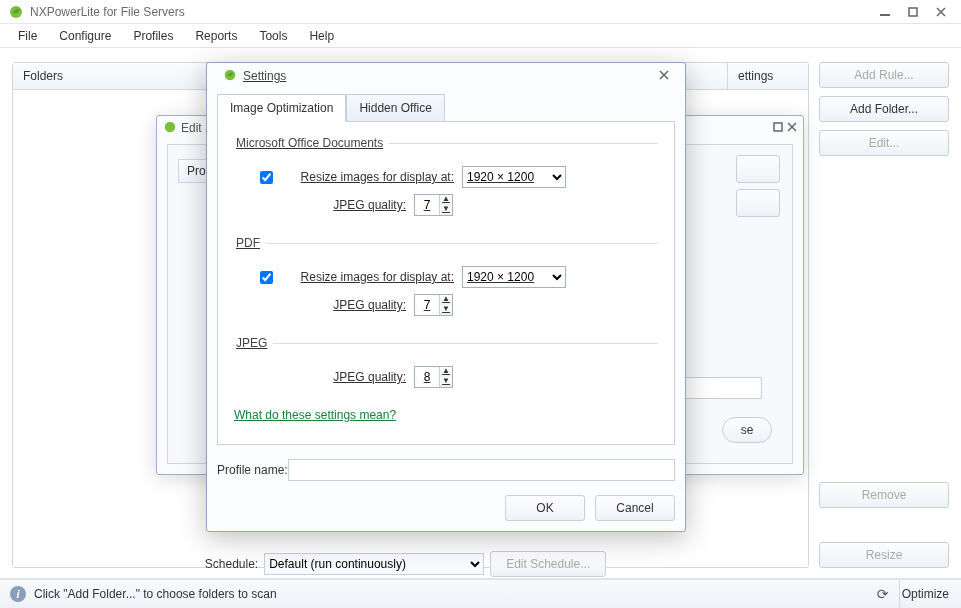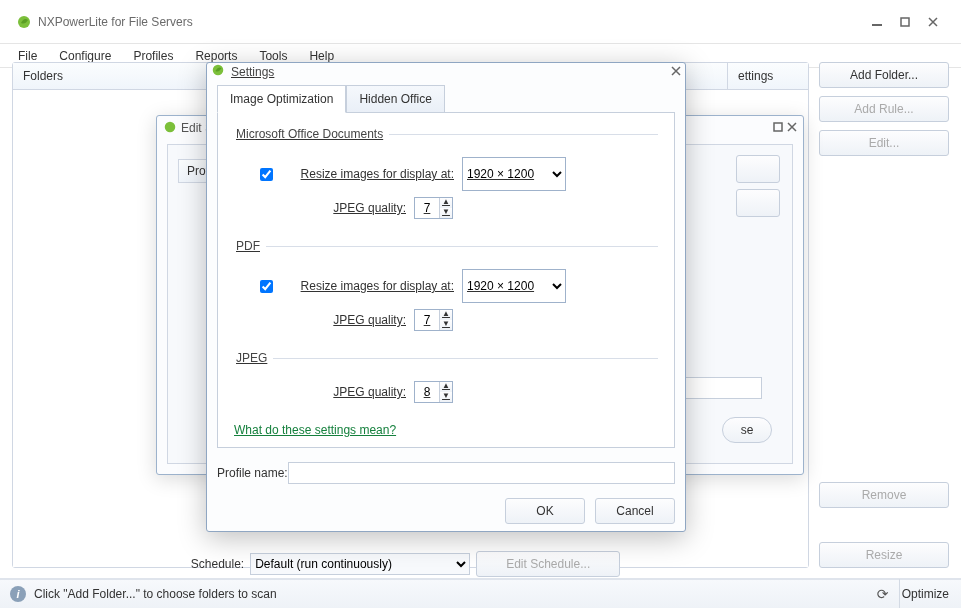--- a/index.html
+++ b/index.html
@@ -1,17 +1,17 @@
 <!DOCTYPE html>
 <html><head>
 <meta charset="utf-8">
 <style>
   * { box-sizing: border-box; font-family: "Segoe UI", Tahoma, sans-serif; font-size: 12px; }
   body { margin: 0; background: #fff; width: 961px; height: 608px; position: relative; overflow: hidden; color: #333; }
-  .titlebar { height: 44px; display: flex; align-items: center; padding: 0 16px; border-bottom: 1px solid #e5e5e5; }
+  .titlebar { height: 24px; display: flex; align-items: center; padding: 0 8px; border-bottom: 1px solid #e5e5e5; }
   .titlebar .icon { width: 16px; height: 16px; margin-right: 6px; }
   .titlebar .title { flex: 1; color: #6a6a6a; }
   .titlebar .wbtn { width: 24px; height: 16px; display: flex; align-items: center; justify-content: center; color: #666; margin-left: 4px; cursor: pointer; }
   .menubar { height: 24px; display: flex; align-items: center; padding: 0 8px; gap: 2px; border-bottom: 1px solid #e5e5e5; }
   .menubar .mitem { padding: 2px 10px; cursor: pointer; }
   .workspace { position: absolute; top: 52px; left: 0; right: 0; bottom: 30px; padding: 10px 12px; }
   .panel-row { display: flex; gap: 10px; height: 100%; }
   .panel-left { flex: 1; border: 1px solid #d0d7e3; border-radius: 3px; display: flex; flex-direction: column; position: relative; }
   .panel-left .hdr { display: flex; border-bottom: 1px solid #d0d7e3; }
   .panel-left .hdr .col { padding: 6px 10px; background: linear-gradient(#fbfdfe,#f0f5fb); }
@@ -33,32 +33,32 @@
   .edit-window .ebody { position: absolute; top: 28px; left: 10px; right: 10px; bottom: 10px; border: 1px solid #d0d7e3; background: #f7f9fc; }
   .edit-window .ebody .pcol { position: absolute; left: 10px; top: 14px; bottom: 10px; width: 60px; }
   .edit-window .ebody .pcol .phdr { background: linear-gradient(#fbfdfe,#f0f5fb); border: 1px solid #d0d7e3; padding: 4px 8px; }
   .edit-window .rightslot { position: absolute; right: 12px; top: 10px; display:flex; flex-direction:column; gap:6px; }
   .edit-window .slotbtn { width:44px; height:28px; border:1px solid #c6cfdc; background:linear-gradient(#fdfdfe,#eef2f7); border-radius:3px; }
   .edit-window .profinp { position:absolute; right:30px; bottom:64px; width:280px; height:22px; border:1px solid #c6cfdc; background:#fff; }
   .edit-window .sebt { position:absolute; right:20px; bottom:20px; width:50px; height:26px; border:1px solid #c6cfdc; background:linear-gradient(#fdfdfe,#eef2f7); border-radius:13px; display:flex;align-items:center;justify-content:center;}
 
   
   .settings { position: absolute; left: 206px; top: 62px; width: 480px; height: 470px; border: 1px solid #8fa6c2; background: #fcfdfe; box-shadow: 0 6px 28px rgba(0,0,0,0.25); border-radius: 3px; display: flex; flex-direction: column; }
-  .settings .stb { height: 26px; display: flex; align-items: center; padding: 0 4px; text-decoration: underline; }
+  .settings .stb { height: 26px; display: flex; align-items: center; padding: 0 16px; text-decoration: underline; }
   .settings .stb .title { flex: 1; color: #444; margin-left: 6px; }
   .settings .tabs { display: flex; margin: 4px 10px 0 10px; }
   .settings .tab { padding: 6px 12px; border: 1px solid #c6cfdc; border-bottom: none; background: linear-gradient(#f5f8fc,#e9eff7); cursor: pointer; position: relative; top: 1px; }
   .settings .tab.active { background: #fff; border-bottom: 1px solid #fff; z-index: 2; }
   .settings .tabpanel { flex: 1; margin: 0 10px; border: 1px solid #c6cfdc; background: #fff; padding: 14px 16px 10px 16px; position: relative; }
   .settings fieldset { border: none; border-top: 1px solid #d8dee8; margin: 0 0 10px 0; padding: 10px 0 4px 0; text-decoration: underline; }
   .settings fieldset legend { color: #444; padding-right: 6px; }
   .settings .row { display: flex; align-items: center; margin: 6px 0 6px 22px; gap: 8px; }
   .settings .row label { min-width: 150px; text-align: right; }
   .settings .row.cb label { min-width: auto; text-align: left; }
-  .settings select { border: 1px solid #9fb2cb; height: 34px; background: #fff; }
+  .settings select { border: 1px solid #9fb2cb; height: 22px; background: #fff; }
   .settings .spin { display: inline-flex; align-items: stretch; border: 1px solid #9fb2cb; height: 22px; }
   .settings .spin input { width: 24px; border: none; text-align: center; outline: none; }
   .settings .spin .arrows { display: flex; flex-direction: column; border-left: 1px solid #c6cfdc; }
   .settings .spin .ar { width: 12px; height: 10px; font-size: 8px; line-height: 8px; text-align: center; cursor: pointer; background: linear-gradient(#fdfdfe,#eef2f7); }
   .settings .helplink { color: #15803d; text-decoration: underline; cursor: pointer; display: inline-block; }
   .settings .profrow { display: flex; align-items: center; margin: 14px 10px 0 10px; gap: 0; }
   .settings .profrow input { flex: 1; height: 22px; border: 1px solid #c6cfdc; padding: 0 4px; }
   .settings .btnrow { display: flex; justify-content: flex-end; gap: 10px; margin: 14px 10px 10px 10px; }
   .settings .btnrow .btn { width: 80px; }
   .leaf-icon { display:inline-block; }
@@ -105,33 +105,33 @@
 <div class="workspace">
   <div class="panel-row">
     <div class="panel-left">
       <div class="hdr">
         <div class="col">Folders</div>
         <div class="col" style="width:80px">ettings</div>
       </div>
       <div class="body"></div>
     </div>
     <div class="panel-right">
+      <div class="btn disabled">Add Rule...</div>
       <div class="btn">Add Folder...</div>
-      <div class="btn disabled">Add Rule...</div>
       <div class="btn disabled">Edit...</div>
       <div style="flex:1"></div>
       <div class="btn disabled">Remove</div>
       <div style="height:18px"></div>
       <div class="btn disabled">Resize</div>
     </div>
   </div>
   <div class="schedule-row">
     <span>Schedule:</span>
     <select><option>Default (run continuously)</option></select>
-    <div class="btn disabled" style="width:144px">Edit Schedule...</div>
+    <div class="btn disabled" style="width:116px">Edit Schedule...</div>
   </div>
 </div>
 
 <div class="statusbar">
   <span class="info-icon">i</span>
   <span>Click "Add Folder..." to choose folders to scan</span>
   <span class="spacer"></span>
   <span class="refresh-icon">⟳</span>
   <div class="obtn">Optimize</div>
 </div>

